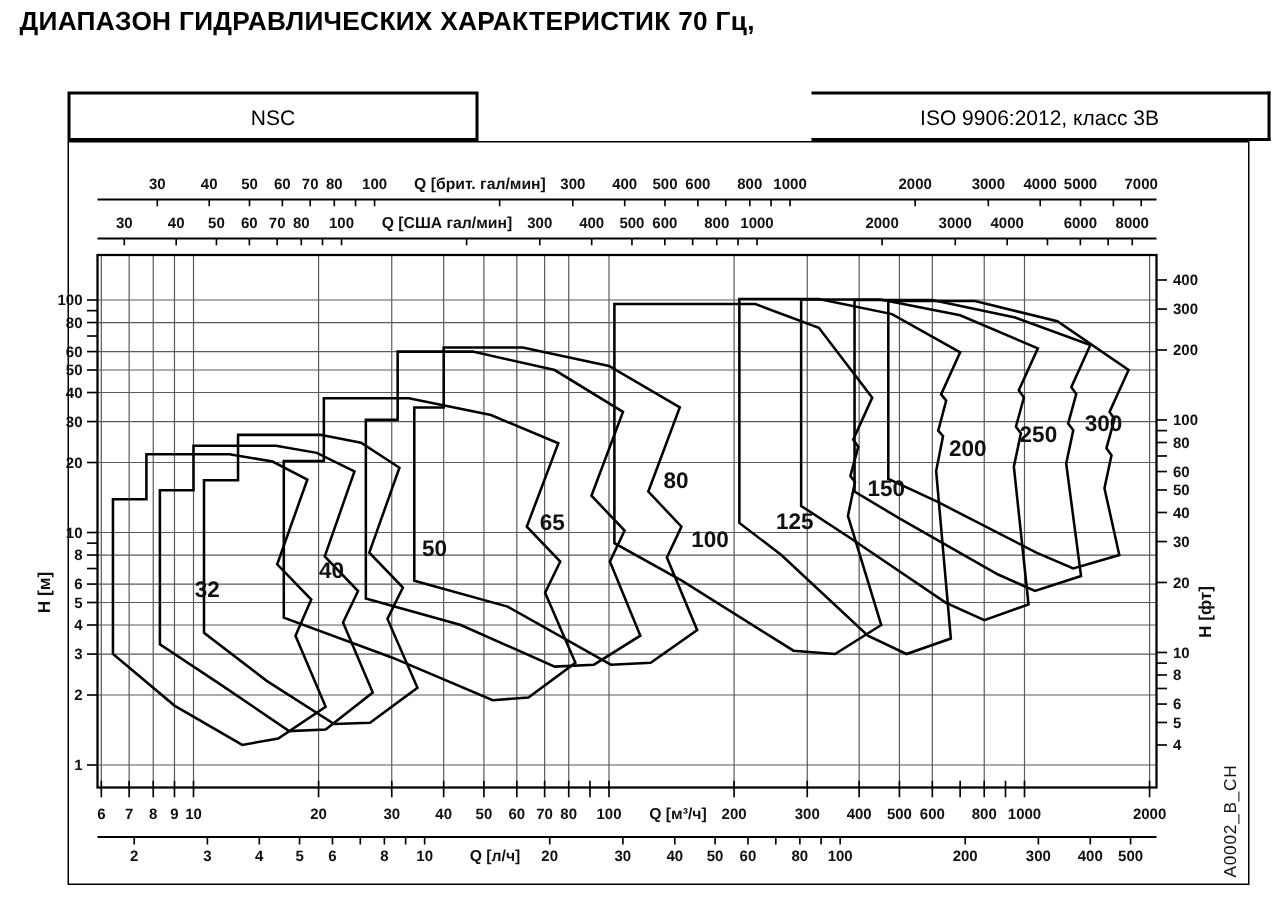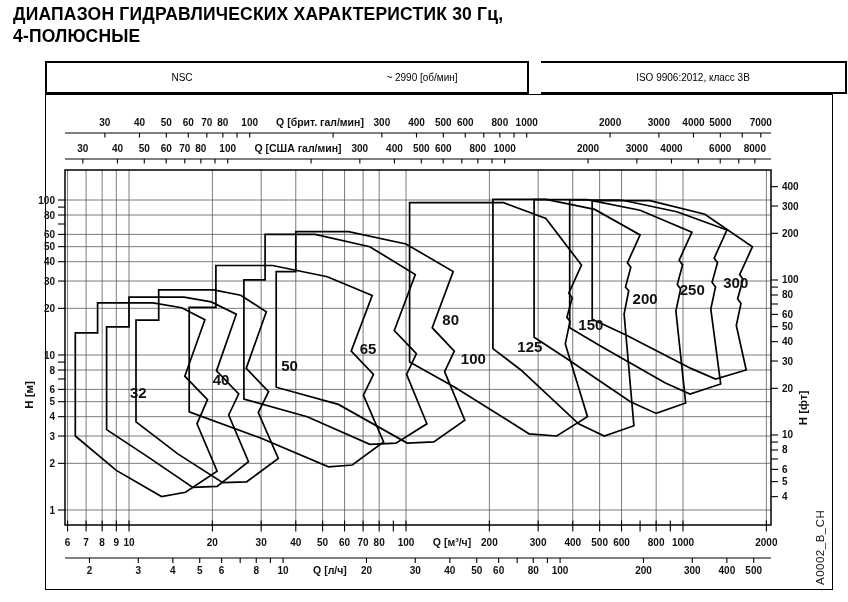--- a/index.html
+++ b/index.html
@@ -1,43 +1,39 @@
 <!DOCTYPE html>
 <html><head>
 <meta charset="utf-8">
 <style>
   html,body{margin:0;padding:0;background:#ffffff;width:848px;height:602px;
     font-family:"Liberation Sans","DejaVu Sans",sans-serif;-webkit-font-smoothing:antialiased;}
   #page{position:relative;width:848px;height:602px;overflow:hidden;background:#fff;}
   #title{position:absolute;left:13px;top:3px;font-size:17.5px;font-weight:bold;color:#000;
     line-height:22px;letter-spacing:.2px;}
   .hdr{position:absolute;top:61px;height:33px;border:2px solid #000;box-sizing:border-box;
-    display:flex;align-items:center;justify-content:center;font-size:10px;color:#000;background:#fff;}
+    display:flex;align-items:center;justify-content:center;font-size:14px;color:#000;background:#fff;}
   #hdr1{left:45px;width:274px;}
   #hdr2{left:317px;width:212px;border-left:none;}
   #hdr3{left:541px;width:306px;border-left:none;}
   #figbox{position:absolute;left:45px;top:94px;width:788px;height:496px;
     border:1.6px solid #000;box-sizing:border-box;background:#fff;}
   svg{position:absolute;left:0;top:0;}
   text{fill:#111;}
 </style>
 </head>
 <body>
 
 <div id="page">
   <div id="title">
-    <div>ДИАПАЗОН ГИДРАВЛИЧЕСКИХ ХАРАКТЕРИСТИК 30 Гц,</div>
-    <div>4-ПОЛЮСНЫЕ</div>
+    <div>ДИАПАЗОН ГИДРАВЛИЧЕСКИХ ХАРАКТЕРИСТИК 70 Гц,</div>
   </div>
 
   <div id="hdr1" class="hdr">
     <span>NSC</span>
-  </div>
-  <div id="hdr2" class="hdr">
-    <span>~ 2990 [об/мин]</span>
   </div>
   <div id="hdr3" class="hdr">
     <span>ISO 9906:2012, класс 3B</span>
   </div>
 
   <div id="figbox"></div>
 
   <svg id="chart" width="848" height="602" viewBox="0 0 848 602">
       <g stroke="#5a5a5a" stroke-width="0.8">
         <line x1="67.54789635626929" y1="170" x2="67.54789635626929" y2="525"></line>

